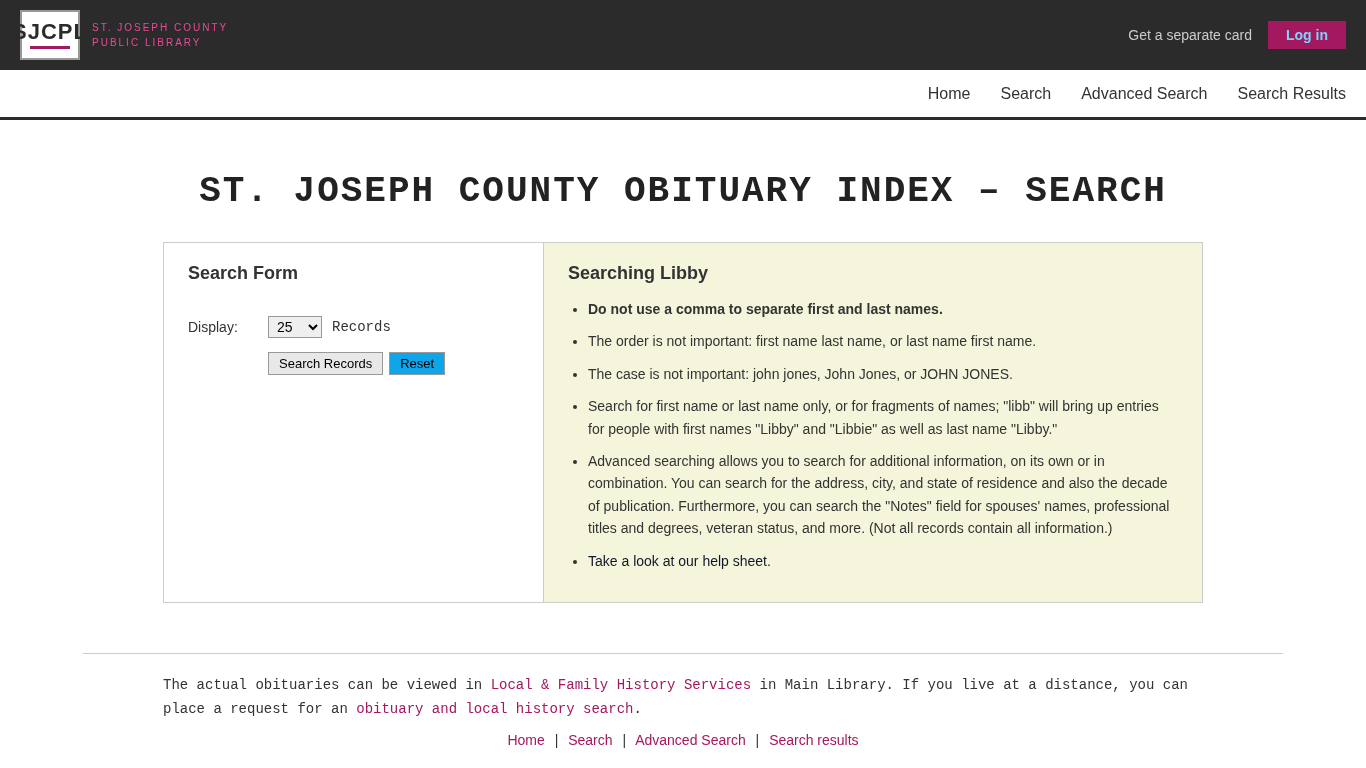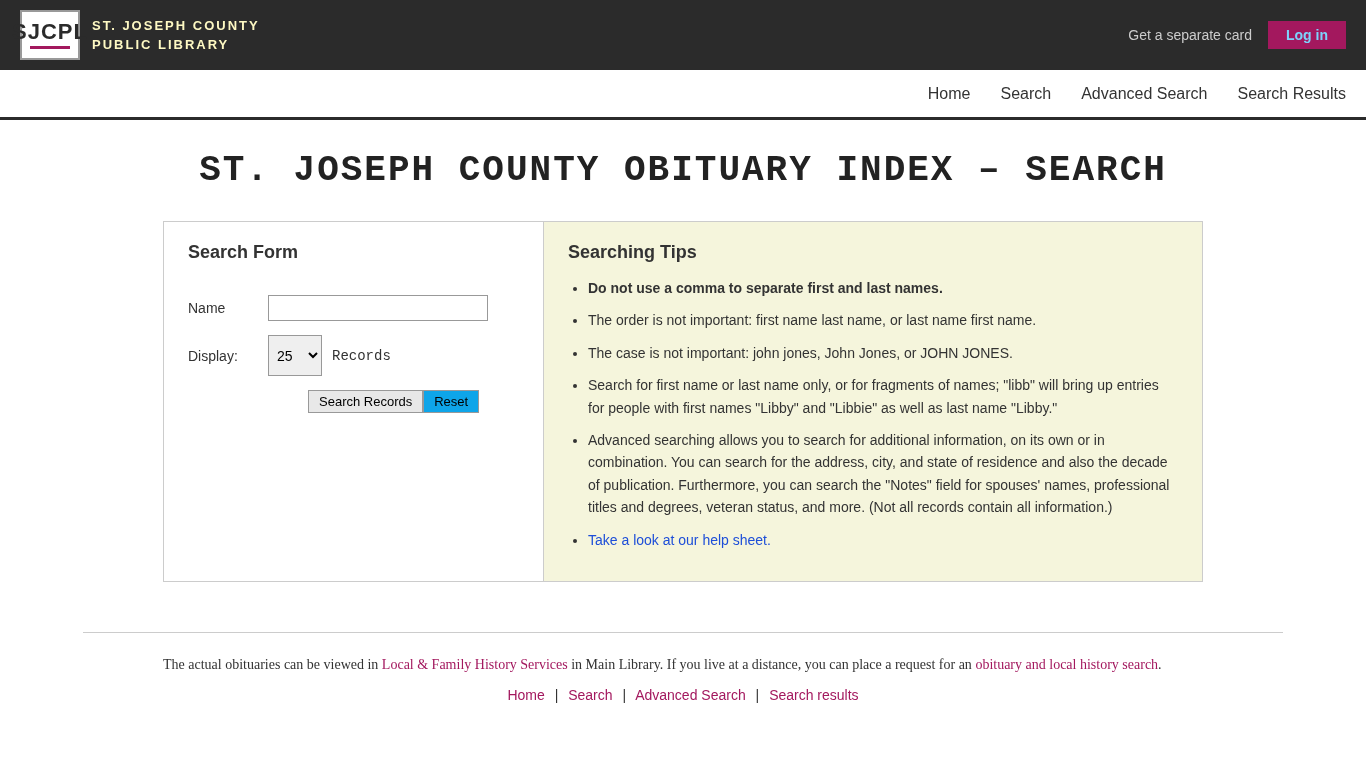--- a/index.html
+++ b/index.html
@@ -25,26 +25,26 @@
       display: flex;
       align-items: center;
       justify-content: center;
       font-size: 11px;
       font-weight: bold;
       color: #2b2b2b;
       letter-spacing: 1px;
       border: 2px solid #999;
     }
     #library-name {
-      color: #fef9c3;
-      font-family: Arial, sans-serif;
-      font-size: 13px;
+      color: #ec4899;
+      font-family: Arial, sans-serif;
+      font-size: 10px;
       letter-spacing: 2px;
       text-transform: uppercase;
-      font-weight: bold;
+      font-weight: normal;
       line-height: 1.5;
     }
     #top-right {
       display: flex;
       align-items: center;
       gap: 16px;
     }
     #get-library-card {
       color: #ccc;
       font-family: Arial, sans-serif;
@@ -79,20 +79,21 @@
       font-size: 16px;
       color: #333;
       text-decoration: none;
       cursor: pointer;
     }
 
     
     #page-title-section {
       text-align: center;
       padding: 30px 20px 20px;
+      margin-top: 21px;
     }
     #page-title {
       font-family: 'Courier New', Courier, monospace;
       font-size: 36px;
       font-weight: bold;
       text-transform: uppercase;
       letter-spacing: 2px;
       color: #222;
     }
 
@@ -134,33 +135,34 @@
       min-width: 70px;
     }
     #name-input {
       width: 220px;
       height: 26px;
       border: 1px solid #999;
       padding: 2px 5px;
       font-size: 14px;
     }
     #display-select {
-      height: 41px;
+      height: 22px;
       border: 1px solid #999;
       font-size: 14px;
       padding: 0 4px;
     }
     .records-label {
       font-family: Liberation Mono, monospace;
       font-size: 14px;
     }
     #buttons-row {
       display: flex;
+      gap: 6px;
       margin-top: 10px;
-      margin-left: 120px;
+      margin-left: 80px;
     }
     #search-records-btn {
       background: #e8e8e8;
       border: 1px solid #999;
       padding: 3px 10px;
       font-size: 13px;
       cursor: pointer;
       font-family: Arial, sans-serif;
     }
     #reset-btn {
@@ -187,32 +189,32 @@
     #tips-list {
       padding-left: 20px;
       line-height: 1.6;
     }
     #tips-list li {
       margin-bottom: 10px;
       font-size: 14px;
       font-family: Arial, sans-serif;
     }
     .tip-bold { font-weight: bold; }
-    .tip-link { color: #1d4ed8; text-decoration: none; }
+    .tip-link { color: #0f172a; text-decoration: none; }
 
     
     #footer-content {
       max-width: 1200px;
       margin: 0 auto;
       padding: 20px 80px 10px;
       border-top: 1px solid #ccc;
       margin-top: 20px;
     }
     #footer-text1 {
-      font-family: Liberation Serif, serif;
+      font-family: Liberation Mono, monospace;
       font-size: 14px;
       line-height: 1.7;
       text-align: left;
       margin-bottom: 10px;
     }
     #footer-text2 {
       font-family: Arial, sans-serif;
       font-size: 14px;
       line-height: 1.7;
       text-align: center;
@@ -286,44 +288,40 @@
 <div id="page-title-section">
   <h1 id="page-title">St. Joseph County Obituary Index – Search</h1>
 </div>
 
 <div id="content-area">
   <div id="two-panel">
 
     <div id="search-form-panel">
       <div id="search-form-title">Search Form</div>
 
-      <div class="form-row">
-        <label class="form-label">Name</label>
-        <input id="name-input" type="text" style="">
-      </div>
 
       <div class="form-row">
         <label class="form-label">Display:</label>
         <select id="display-select">
           <option value="10">10</option>
           <option value="25" selected="">25</option>
           <option value="50">50</option>
           <option value="100">100</option>
         </select>
         <span class="records-label">Records</span>
       </div>
 
       <div id="buttons-row">
         <button id="search-records-btn">Search Records</button>
         <button id="reset-btn">Reset</button>
       </div>
     </div>
 
     <div id="tips-panel">
-      <div id="tips-title">Searching Tips</div>
+      <div id="tips-title">Searching Libby</div>
       <ul id="tips-list">
         <li><span class="tip-bold">Do not use a comma to separate first and last names.</span></li>
         <li><span>The order is not important: first name last name, or last name first name.</span></li>
         <li><span>The case is not important: john jones, John Jones, or JOHN JONES.</span></li>
         <li><span>Search for first name or last name only, or for fragments of names; "libb" will bring up entries for people with first names "Libby" and "Libbie" as well as last name "Libby."</span></li>
         <li><span>Advanced searching allows you to search for additional information, on its own or in combination. You can search for the address, city, and state of residence and also the decade of publication. Furthermore, you can search the "Notes" field for spouses' names, professional titles and degrees, veteran status, and more. (Not all records contain all information.)</span></li>
         <li><a class="tip-link" href="#">Take a look at our help sheet.</a></li>
       </ul>
     </div>
 

